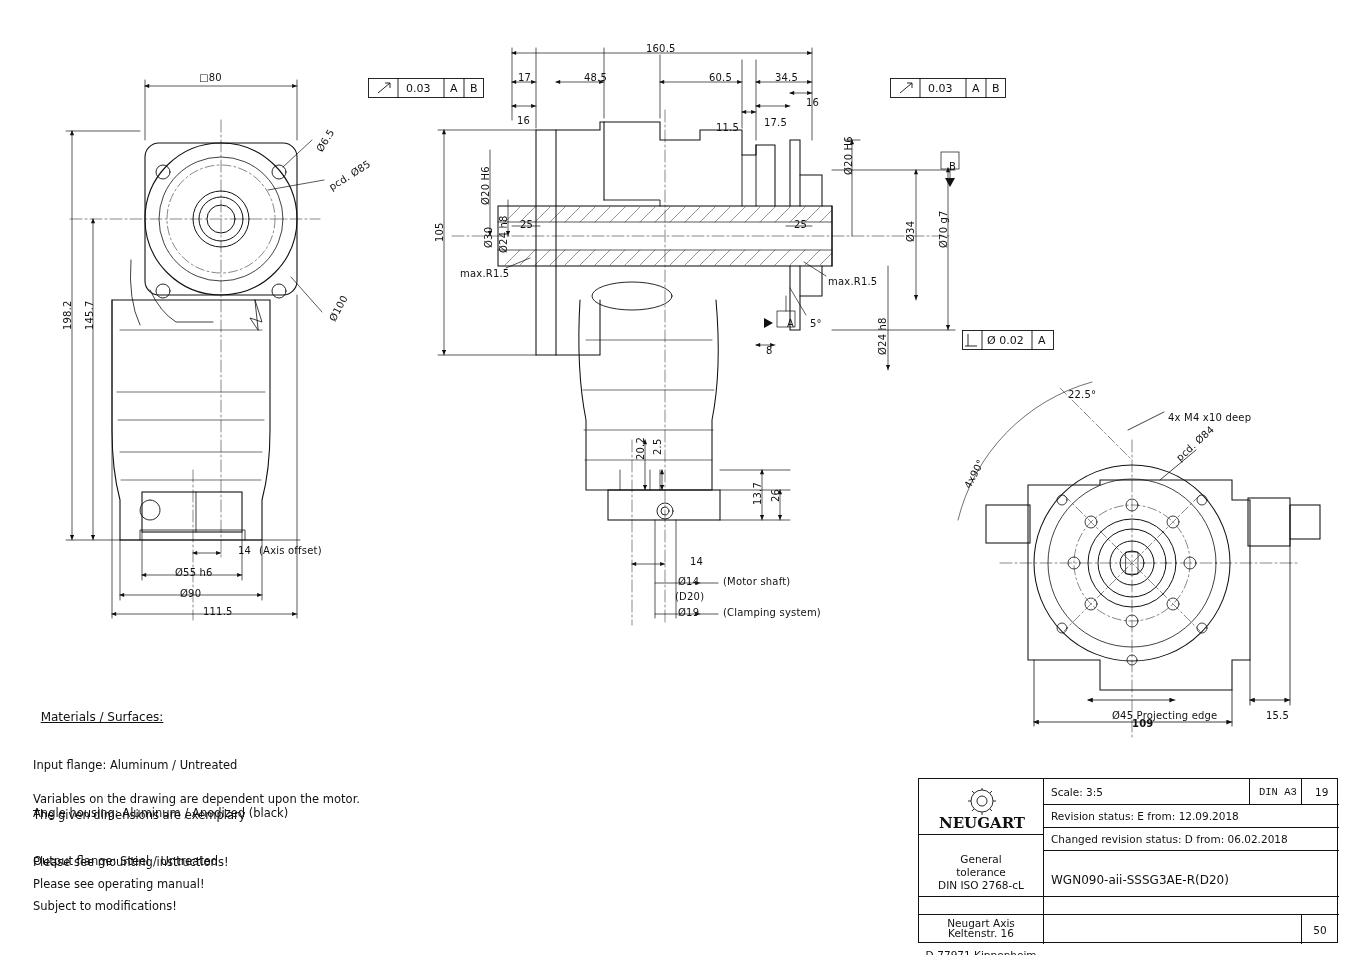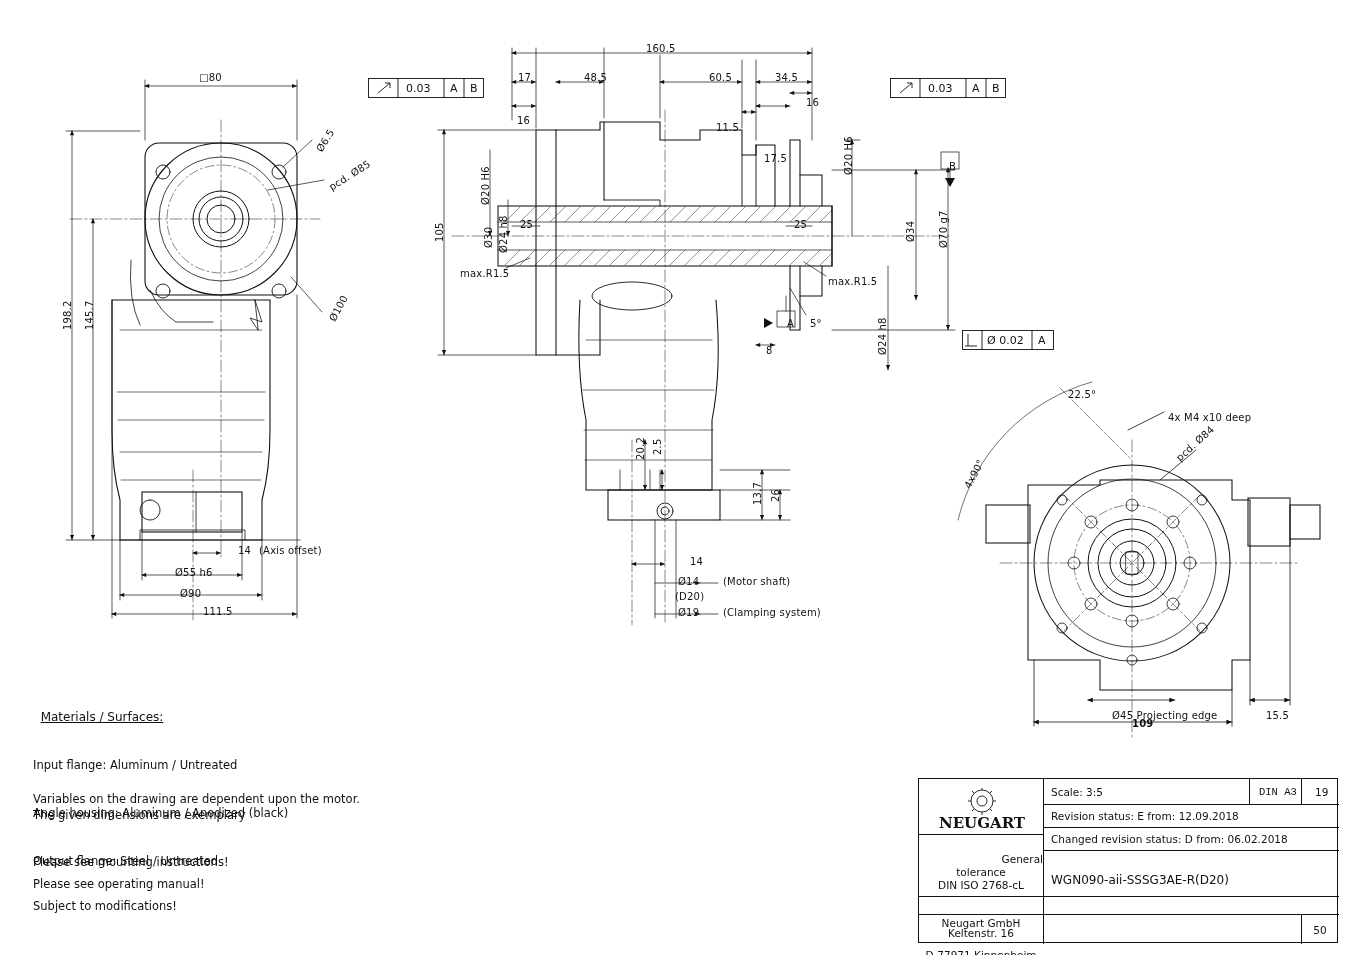--- a/index.html
+++ b/index.html
@@ -365,21 +365,21 @@
     <div class="lbl" style="left: 175px; top: 567px;">Ø55 h6</div>
     <div class="lbl" style="left: 180px; top: 588px;">Ø90</div>
     <div class="lbl" style="left: 203px; top: 606px;">111.5</div>
     <div class="lbl" style="left: 646px; top: 43px;">160.5</div>
     <div class="lbl" style="left: 518px; top: 72px;">17</div>
     <div class="lbl" style="left: 584px; top: 72px;">48.5</div>
     <div class="lbl" style="left: 690px; top: 72px; margin-left: 19px;">60.5</div>
     <div class="lbl" style="left: 775px; top: 72px;">34.5</div>
     <div class="lbl" style="left: 517px; top: 115px;">16</div>
     <div class="lbl" style="left: 716px; top: 122px;">11.5</div>
-    <div class="lbl" style="left: 764px; top: 117px; margin-top: 36px;">17.5</div>
+    <div class="lbl" style="left: 764px; top: 117px;">17.5</div>
     <div class="lbl" style="left: 806px; top: 97px;">16</div>
     <div class="lbl" style="left: 434px; top: 242px; transform: rotate(-90deg); transform-origin: left top;">105</div>
     <div class="lbl" style="left: 480px; top: 205px; transform: rotate(-90deg); transform-origin: left top;">Ø20 H6</div>
     <div class="lbl" style="left: 498px; top: 253px; transform: rotate(-90deg); transform-origin: left top;">Ø24 h8</div>
     <div class="lbl" style="left: 483px; top: 248px; transform: rotate(-90deg); transform-origin: left top;">Ø30</div>
     <div class="lbl" style="left: 520px; top: 219px;">25</div>
     <div class="lbl" style="left: 794px; top: 219px;">25</div>
     <div class="lbl" style="left: 460px; top: 268px;">max.R1.5</div>
     <div class="lbl" style="left: 828px; top: 276px;">max.R1.5</div>
     <div class="lbl" style="left: 843px; top: 175px; transform: rotate(-90deg); transform-origin: left top;">Ø20 H6</div>
@@ -437,25 +437,25 @@
   <div class="hline" style="left:0;top:117px;width:420px;height:1.2px;"></div>
   <div class="hline" style="left:0;top:135px;width:420px;height:1.2px;"></div>
 
   <div class="tbtxt" style="left:132px;top:7px;">Scale: 3:5</div>
   <div class="tbtxt" style="left:340px;top:7px;font-family:Liberation Mono, monospace;">DIN A3</div>
   <div class="tbtxt" style="left:396px;top:7px;">19</div>
   <div class="tbtxt" style="left:132px;top:31px;">Revision status: E    from: 12.09.2018</div>
   <div class="tbtxt" style="left:132px;top:54px;">Changed revision status: D    from: 06.02.2018</div>
   <div class="tbtxt" style="left:132px;top:94px;font-size:12px;">WGN090-aii-SSSG3AE-R(D20)</div>
 
-  <div class="tbtxt center" style="left:0;width:124px;top:74px;text-align:right;">General</div>
+  <div class="tbtxt center" style="left:0;width:124px;top:74px;">General</div>
   <div class="tbtxt center" style="left:0;width:124px;top:87px;">tolerance</div>
   <div class="tbtxt center" style="left:0;width:124px;top:100px;">DIN ISO 2768-cL</div>
 
-  <div class="tbtxt center" style="left:0;width:124px;top:138px;">Neugart GmbH</div>
+  <div class="tbtxt center" style="left:0;width:124px;top:138px;">Neugart Axis</div>
   <div class="tbtxt center" style="left:0;width:124px;top:148px;">Keltenstr. 16</div>
   <div class="tbtxt center" style="left:0;width:124px;top:158px;margin-top:12px;">D-77971 Kippenheim</div>
 
   <div class="tbtxt center" style="left:382px;width:38px;top:145px;">50</div>
 </div>
 
 <div class="logo">
   <svg width="100" height="44" xmlns="http://www.w3.org/2000/svg">
     <g stroke="#111" fill="none" stroke-width="0.9">
       <circle cx="50" cy="13" r="11"></circle>

